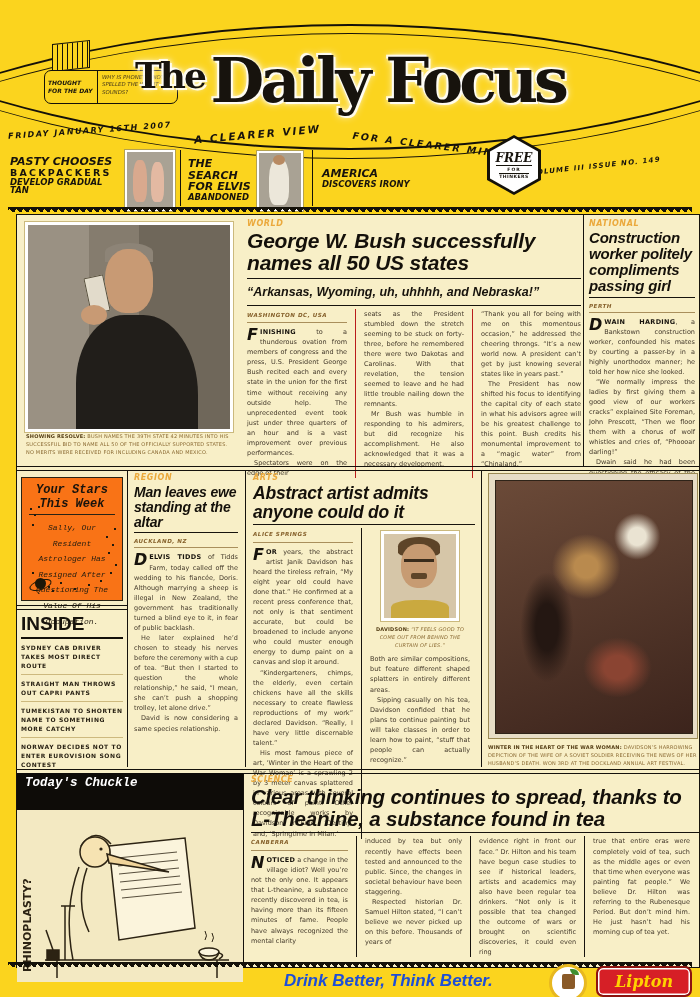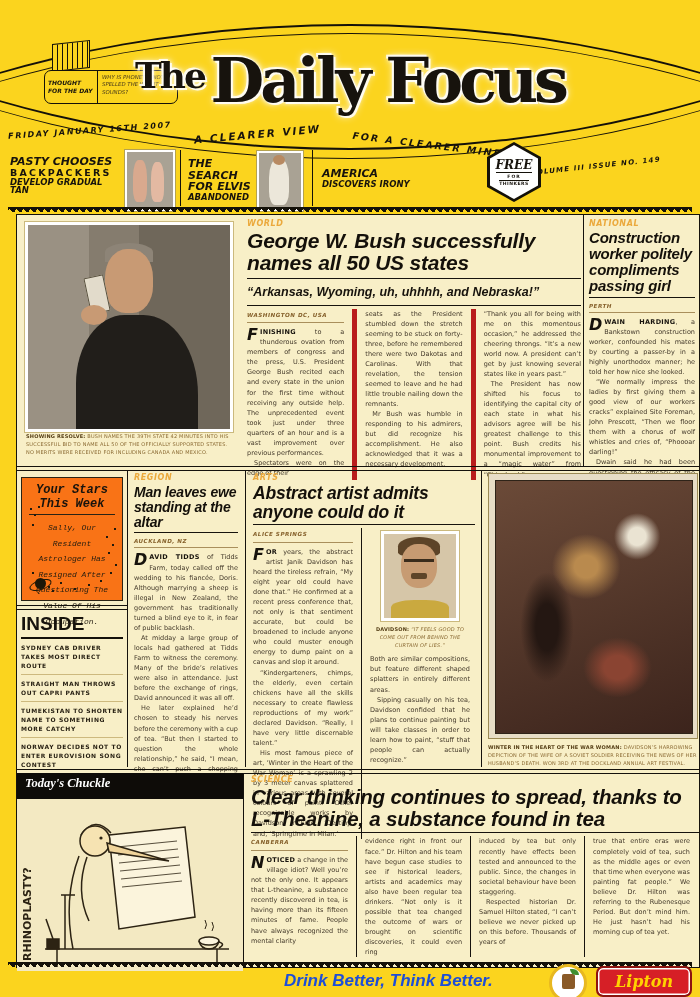--- a/index.html
+++ b/index.html
@@ -24,21 +24,21 @@
   .the{font-size:36px;letter-spacing:-2px;vertical-align:14px;}
   .big{font-size:62px;letter-spacing:-4px;}
   .date{position:absolute;left:8px;top:126px;transform:rotate(-4deg);font-weight:bold;font-style:italic;
         font-size:8px;letter-spacing:1.6px;}
   .tag1{position:absolute;left:194px;top:128px;transform:rotate(-5deg);font-weight:bold;font-style:italic;
         font-size:10.5px;letter-spacing:2px;}
   .tag2{position:absolute;left:352px;top:139px;transform:rotate(7deg);font-weight:bold;font-style:italic;
         font-size:9.5px;letter-spacing:2px;}
   .volume{position:absolute;left:530px;top:160px;width:175px;transform:rotate(-6deg);font-weight:bold;
         font-style:italic;font-size:7px;letter-spacing:1.2px;}
-  .free-hex{position:absolute;left:487px;top:142px;width:54px;height:60px;background:#141109;
+  .free-hex{position:absolute;left:487px;top:135px;width:54px;height:60px;background:#141109;
         clip-path:polygon(50% 0,100% 25%,100% 75%,50% 100%,0 75%,0 25%);}
   .free-in{position:absolute;left:3px;top:3px;right:3px;bottom:3px;background:#fff;
         clip-path:polygon(50% 0,100% 25%,100% 75%,50% 100%,0 75%,0 25%);
         display:flex;flex-direction:column;align-items:center;justify-content:center;}
   .free1{font-family:"DejaVu Serif",serif;font-weight:bold;font-style:italic;font-size:12px;
         border-bottom:1px solid #141109;}
   .free2{font-size:4.5px;font-weight:bold;letter-spacing:1px;margin-top:1px;}
   .free3{font-size:4.5px;font-weight:bold;letter-spacing:.5px;border-top:1px solid #141109;margin-top:1px;}
   
   .teaser{position:absolute;line-height:1.05;}
@@ -92,21 +92,21 @@
   .b-glass{position:absolute;left:29%;top:25%;width:9%;height:17%;background:rgba(242,236,220,.85);
         border:1px solid #59513f;transform:rotate(-12deg);}
   .b-hand{position:absolute;left:26%;top:39%;width:13%;height:10%;background:#C89A74;border-radius:50%;}
   .bushcap{left:9px;top:218px;width:204px;}
   .v1{left:566px;top:0;height:251px;}
   .worldsec{left:230px;top:4px;width:334px;}
   .hl-world{font-size:21px;margin-top:2px;}
   .subhead{font-style:italic;font-weight:bold;font-size:12.5px;padding:3px 0;font-family:"Liberation Sans",sans-serif;}
   .wcols{display:flex;margin-top:2px;}
   .wcols .col{width:100px;}
-  .wcols .col + .col{border-left:5px solid #b91c1c;padding-left:8px;margin-left:8px;}
+  .wcols .col + .col{border-left:1px solid #b91c1c;padding-left:8px;margin-left:8px;}
   .natsec{left:572px;top:4px;width:106px;}
   .hl-nat{font-size:15px;margin-top:2px;}
   
   .v2{left:110px;top:255px;height:297px;}
   .v3{left:228px;top:255px;height:297px;}
   .v4{left:464px;top:255px;height:297px;}
   .starsbox{left:4px;top:262px;width:100px;height:122px;background:#f97316;border:1px solid #2a2315;
         font-family:Liberation Mono, monospace;}
   .stars-title{font-weight:bold;font-style:italic;font-size:12px;text-align:center;
         border-bottom:1px solid #2a2315;margin:5px 7px 5px;padding-bottom:3px;}
@@ -146,22 +146,22 @@
         radial-gradient(closest-side at 72% 22%,#eae3d2 0 16%,rgba(234,227,210,0) 42%),
         radial-gradient(closest-side at 26% 58%,#241712 0 22%,rgba(36,23,18,0) 52%),
         radial-gradient(closest-side at 62% 74%,#8a4432 0 18%,rgba(138,68,50,0) 46%),
         radial-gradient(closest-side at 46% 34%,#b98a4e 0 13%,rgba(185,138,78,0) 38%),
         linear-gradient(160deg,#6b4a38,#3c241c);}
   .pcap{left:471px;top:529px;width:210px;}
   .hr2-mid{left:0;top:251px;width:682px;}
   .hr2-low{left:0;top:554px;width:682px;}
   
   .chuckle{left:0;top:558px;width:226px;height:194px;border-right:1px solid #15120c;}
-  .chead{background:#0e0c08;color:#fff;font-family:Liberation Serif, serif;font-style:italic;font-weight:bold;
-        font-size:12.5px;padding:3px 8px 8px;}
+  .chead{background:#0e0c08;color:#fff;font-family:Liberation Mono, monospace;font-style:italic;font-weight:bold;
+        font-size:12.5px;padding:3px 8px 20px;}
   .sciencesec{left:234px;top:560px;width:448px;}
   .hl-sci{font-size:20.5px;margin-top:2px;}
   .scols{display:flex;margin-top:2px;}
   .scols .scol{width:97px;}
   .scols .scol + .scol{border-left:1px solid #17130d;padding-left:8px;margin-left:8px;}
   
   .zz-top{left:8px;top:207px;width:684px;}
   .zz-bot{left:8px;top:962px;width:684px;}
   .slogan{position:absolute;left:284px;top:971px;font-family:"Liberation Sans",sans-serif;
         font-style:italic;font-weight:bold;font-size:17px;color:#1d4ed8;}
@@ -323,22 +323,21 @@
         <li>TEEN CHOOSES NOT TO STICK KNIFE IN TOASTER</li>
       </ul>
     </div>
 
     <div class="abs regionsec">
       <div class="slabel">REGION</div>
       <div class="hl hl-reg">Man leaves ewe standing at the altar</div>
       <div class="rule"></div>
       <div class="dateline">AUCKLAND, NZ</div>
       <div class="body">
-        <p class="first"><span class="dc">D</span><span class="lw">AVID TIDDS</span><span> of Tidds Farm, today called off the wedding to his fiancée, Doris. Although marrying a sheep is illegal in New Zealand, the government has traditionally turned a blind eye to it, in fear of public backlash.</span></p>
-        <p>At midday a large group of locals had gathered at Tidds Farm to witness the ceremony. Many of the bride’s relatives were also in attendance. Just before the exchange of rings, David announced it was all off.</p>
+        <p class="first"><span class="dc">D</span><span class="lw">ELVIS TIDDS</span><span> of Tidds Farm, today called off the wedding to his fiancée, Doris. Although marrying a sheep is illegal in New Zealand, the government has traditionally turned a blind eye to it, in fear of public backlash.</span></p>
         <p>He later explained he’d chosen to steady his nerves before the ceremony with a cup of tea. “But then I started to question the whole relationship,” he said, “I mean, she can’t push a shopping trolley, let alone drive.”</p>
         <p>David is now considering a same species relationship.</p>
       </div>
     </div>
 
     <div class="abs artssec">
       <div class="slabel">ARTS</div>
       <div class="hl hl-arts">Abstract artist admits anyone could do it</div>
       <div class="rule"></div>
       <div class="acols">
@@ -406,25 +405,25 @@
     <div class="abs sciencesec">
       <div class="slabel">SCIENCE</div>
       <div class="hl hl-sci">Clear thinking continues to spread, thanks to L-Theanine, a substance found in tea</div>
       <div class="rule"></div>
       <div class="scols">
         <div class="scol body">
           <div class="dateline">CANBERRA</div>
           <p class="first"><span class="dc">N</span><span class="lw">OTICED</span><span> a change in the village idiot? Well you’re not the only one. It appears that L-theanine, a substance recently discovered in tea, is having more than its fifteen minutes of fame. People have always recognized the mental clarity</span></p>
         </div>
         <div class="scol body">
-          <p class="first">evidence right in front our face.” Dr. Hilton and his team have begun case studies to see if historical leaders, artists and academics may also have been regular tea drinkers. “Not only is it possible that tea changed the outcome of wars or brought on scientific discoveries, it could even ring</p>
-        </div>
-        <div class="scol body">
           <p class="first">induced by tea but only recently have effects been tested and announced to the public. Since, the changes in societal behaviour have been staggering.</p>
           <p>Respected historian Dr. Samuel Hilton stated, “I can’t believe we never picked up on this before. Thousands of years of</p>
+        </div>
+        <div class="scol body">
+          <p class="first">evidence right in front our face.” Dr. Hilton and his team have begun case studies to see if historical leaders, artists and academics may also have been regular tea drinkers. “Not only is it possible that tea changed the outcome of wars or brought on scientific discoveries, it could even ring</p>
         </div>
         <div class="scol body">
           <p class="first">true that entire eras were completely void of tea, such as the middle ages or even that time when everyone was painting fat people.” We believe Dr. Hilton was referring to the Rubenesque Period. But don’t mind him. He just hasn’t had his morning cup of tea yet.</p>
         </div>
       </div>
     </div>
   </div>
 
   <div class="zz zz-bot"></div>
   <div class="slogan">Drink Better, Think Better.</div>

